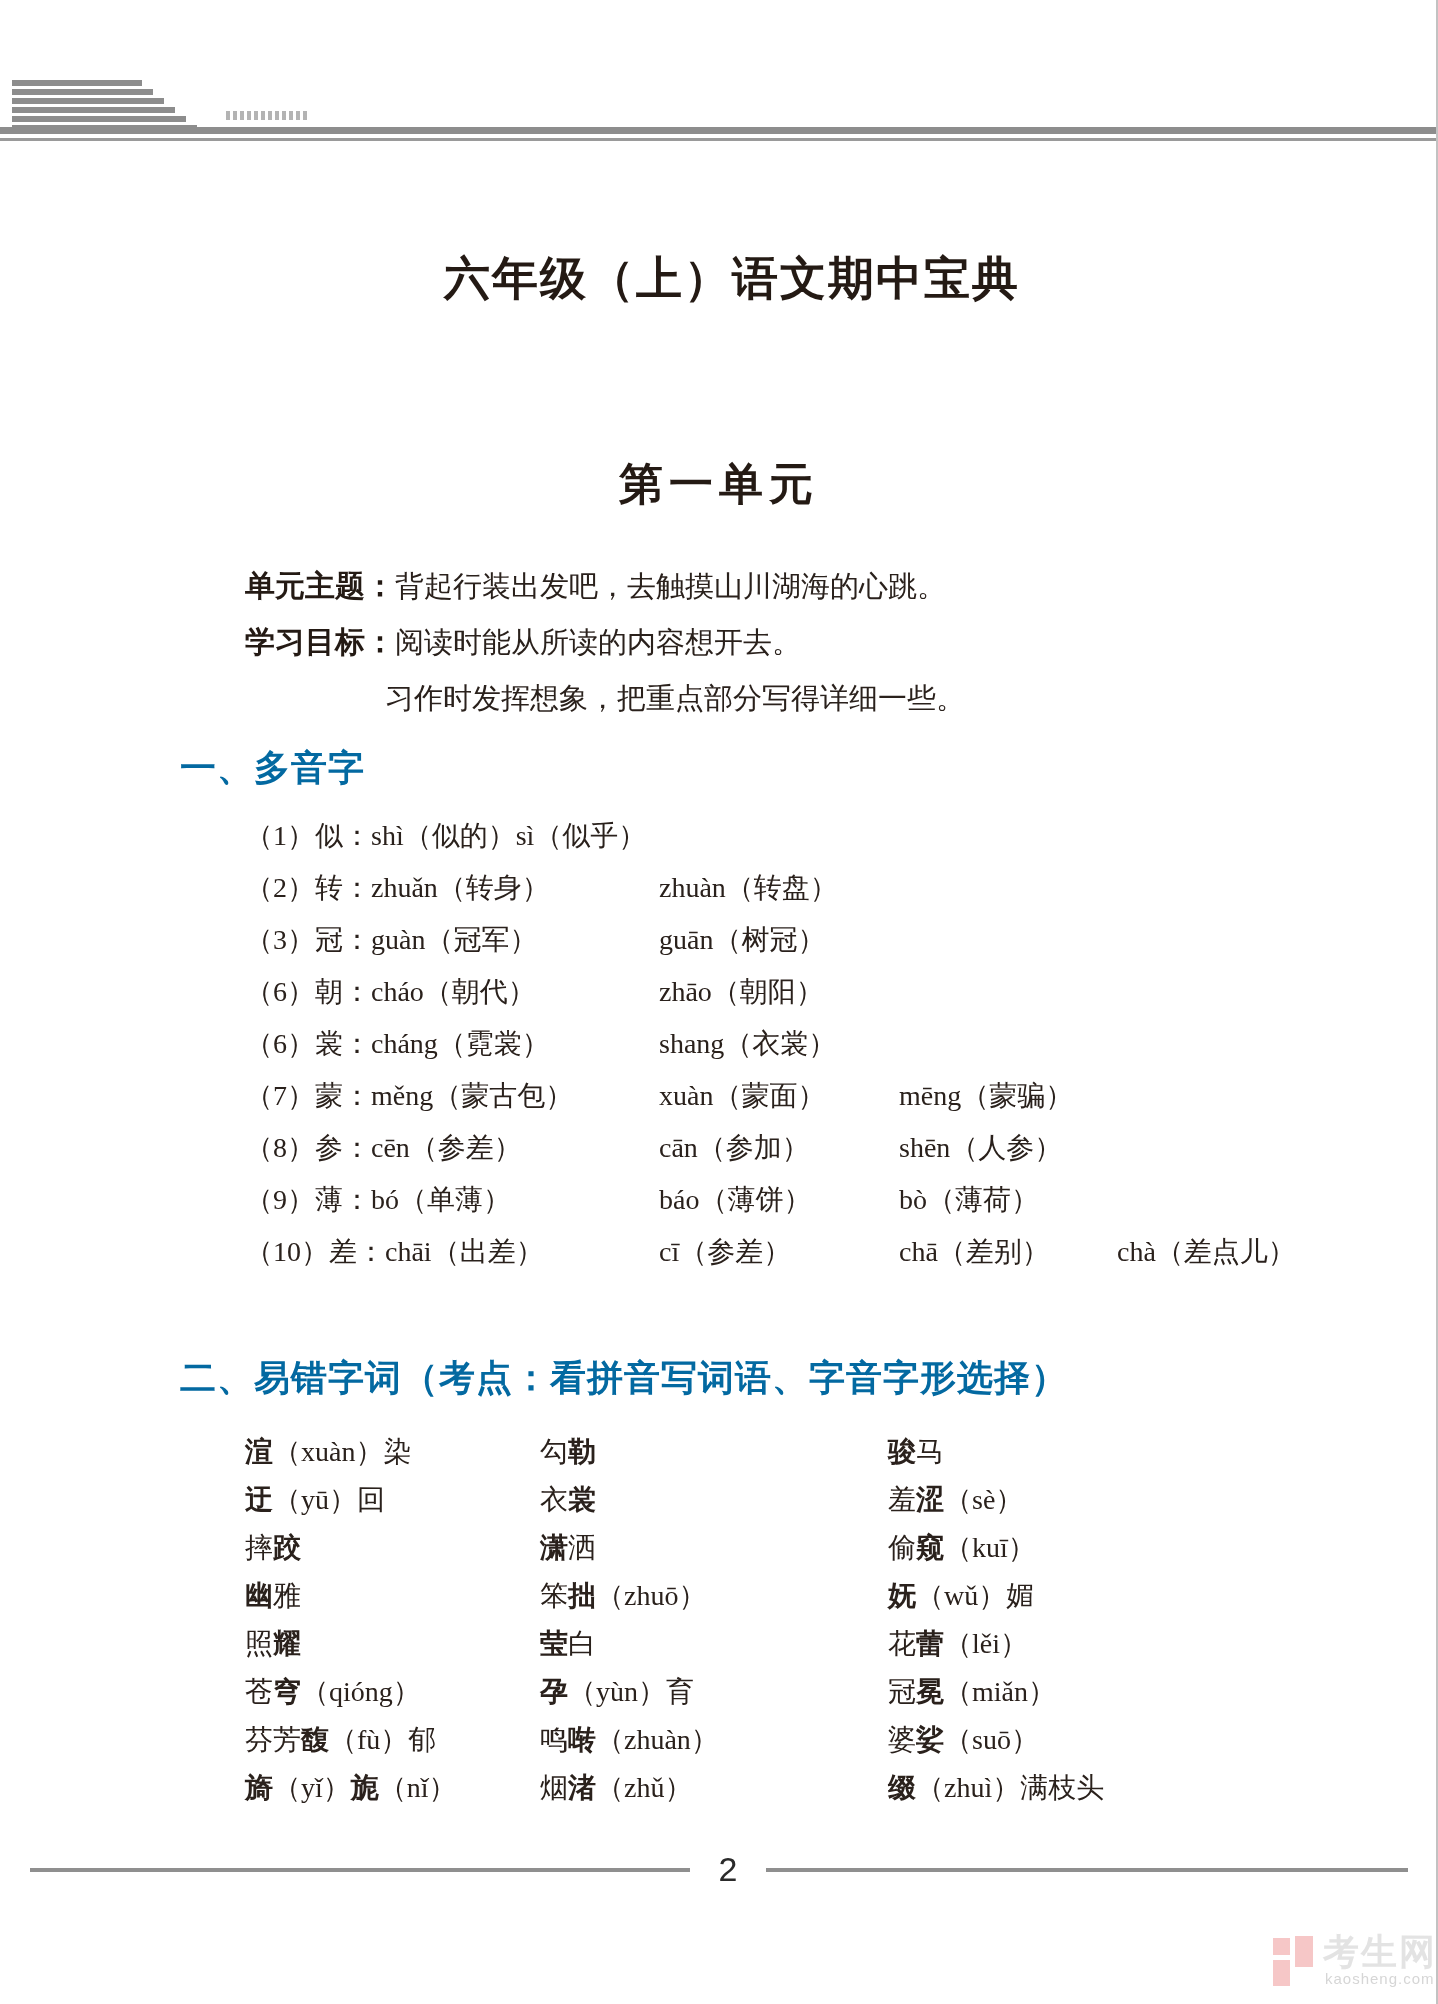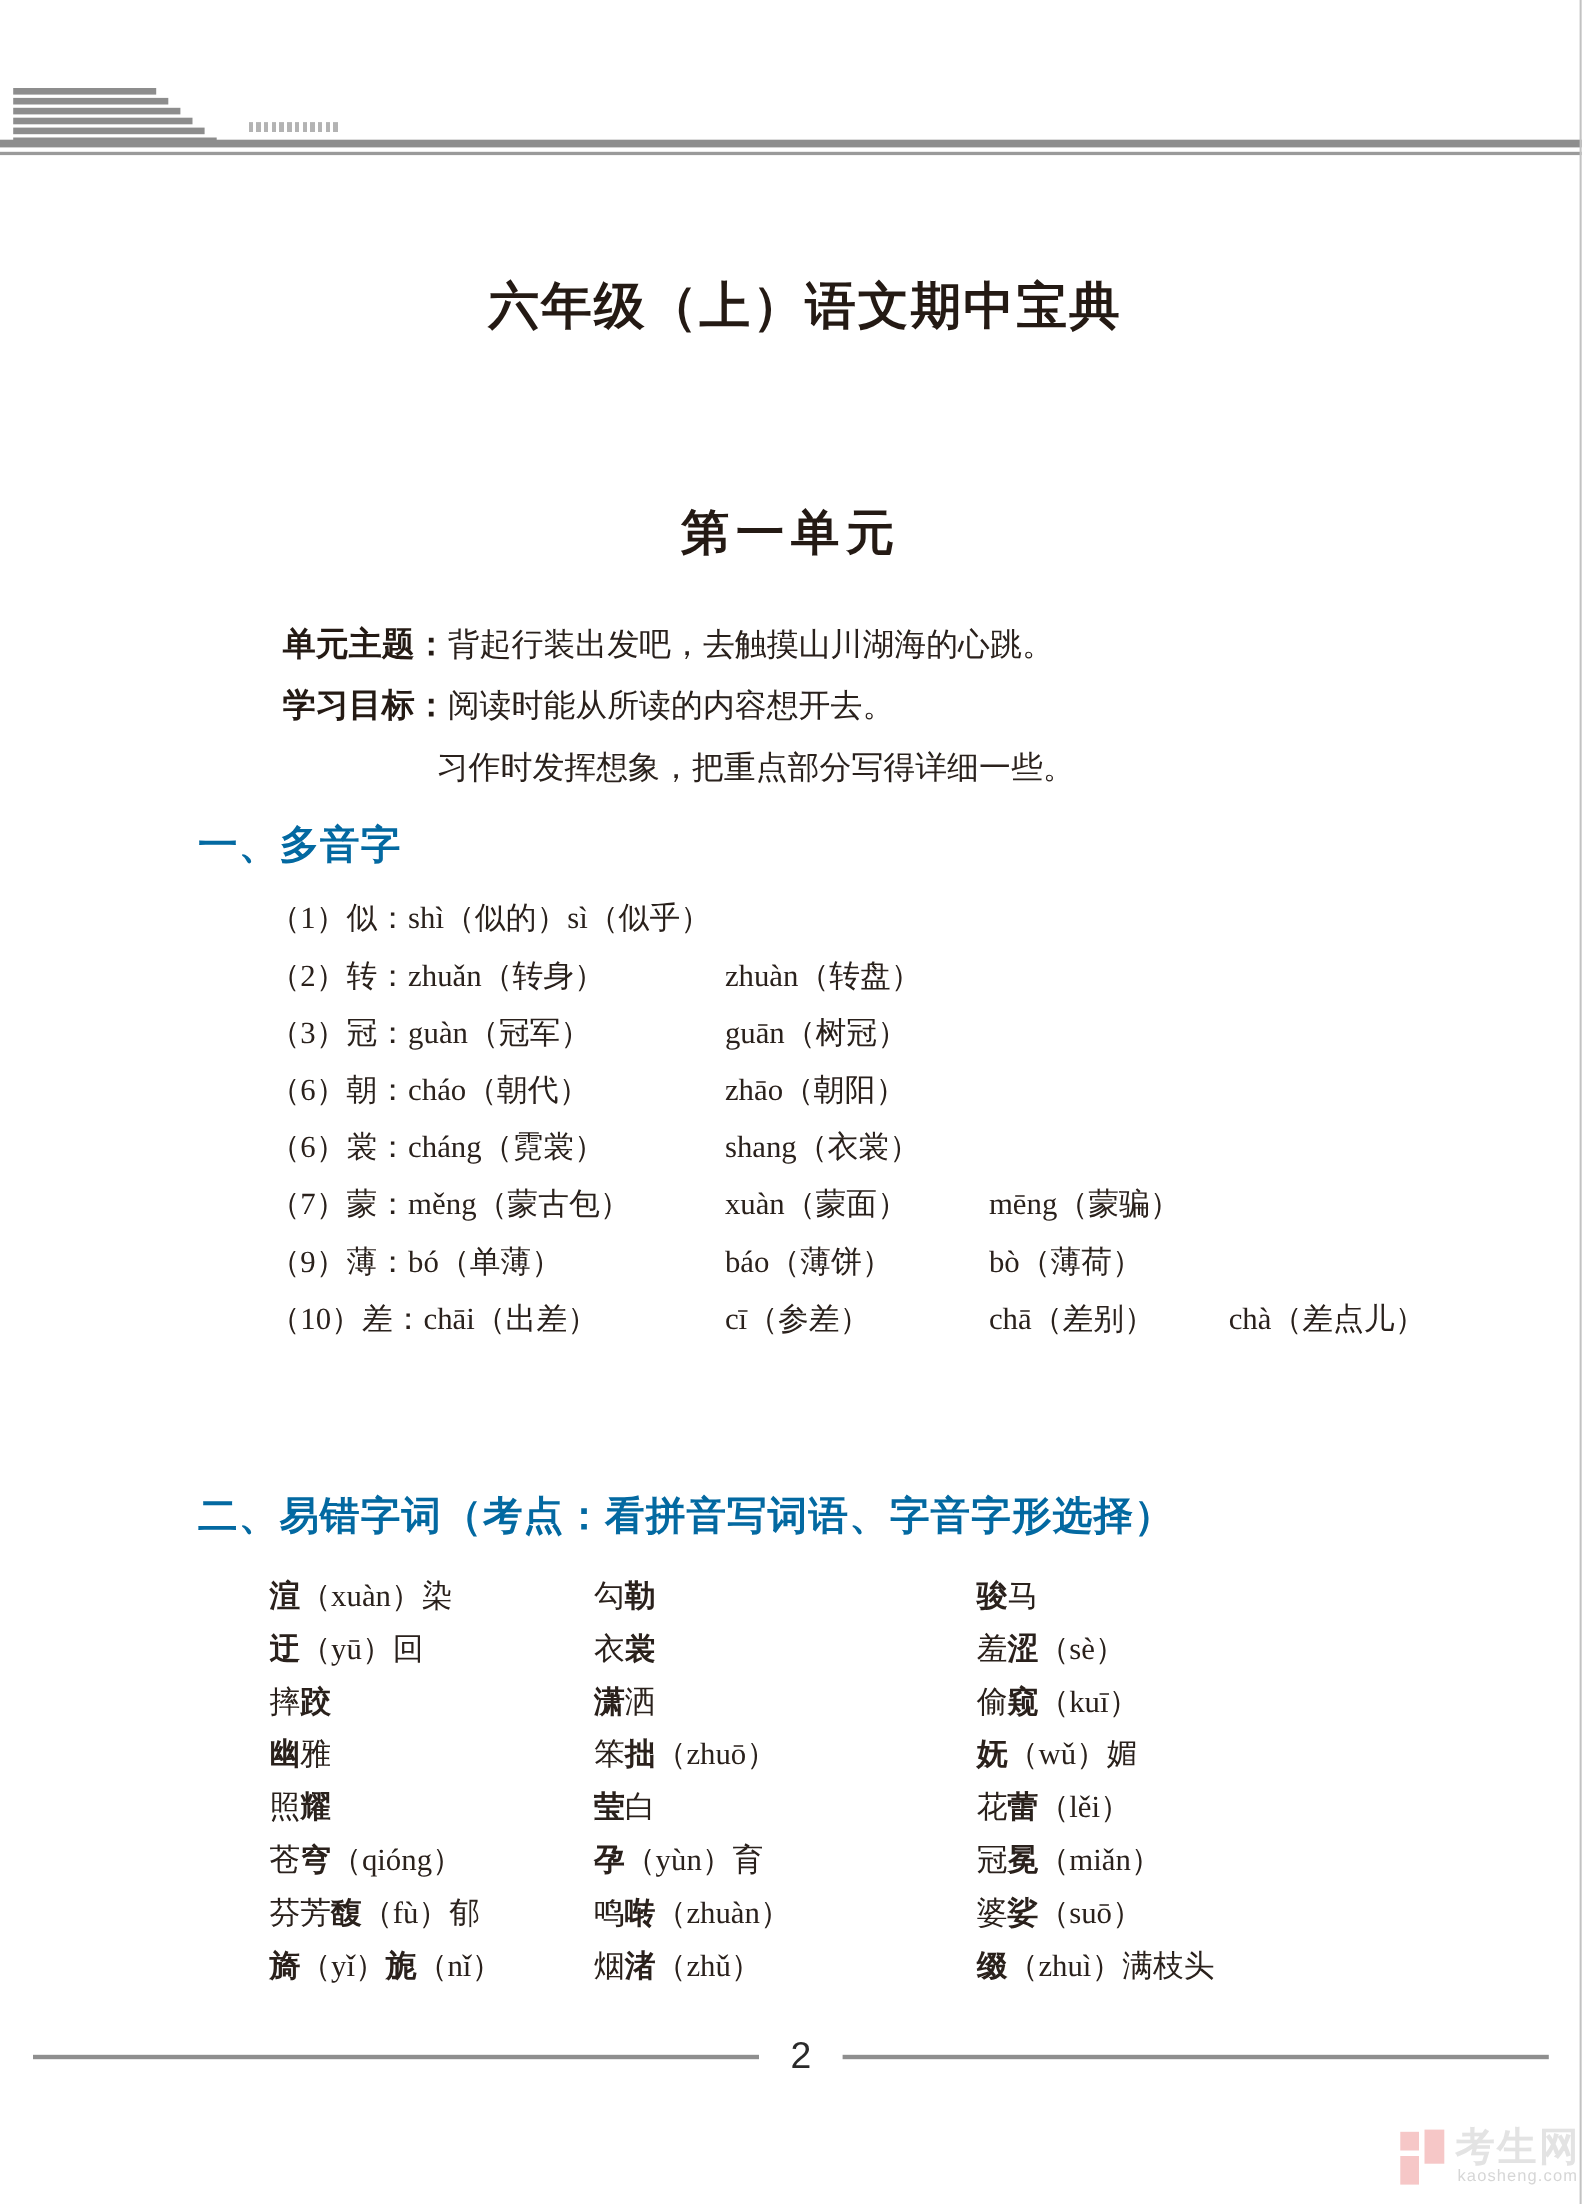--- a/index.html
+++ b/index.html
@@ -23,21 +23,21 @@
   .page-edge{position:absolute;top:0;right:0;width:2px;height:2004px;background:#c2c2c2;}
 
   
   .page-title{position:absolute;top:248px;left:13px;width:1438px;text-align:center;
     font-family:"Liberation Sans", sans-serif;font-weight:bold;font-size:46px;
     letter-spacing:2px;color:#241a14;line-height:60px;}
   .unit-title{position:absolute;top:456px;left:0;width:1438px;text-align:center;
     font-weight:bold;font-size:44px;color:#241a14;line-height:58px;letter-spacing:6px;}
 
   
-  .meta{position:absolute;top:558px;left:257px;width:1100px;font-size:29px;}
+  .meta{position:absolute;top:558px;left:245px;width:1100px;font-size:29px;}
   .meta .mline{height:56px;line-height:56px;white-space:nowrap;}
   .meta .mlabel{font-family:"Liberation Sans", sans-serif;font-weight:bold;font-size:30px;color:#241a14;}
   .meta .indent{padding-left:140px;}
 
   
   .sec-head{position:absolute;left:180px;font-weight:bold;font-size:36px;color:#0369a1;
     line-height:52px;white-space:nowrap;letter-spacing:1px;}
   .sec-head.h1{top:742px;}
   .sec-head.h2{top:1352px;}
 
@@ -109,20 +109,21 @@
 </div>
 
 <div class="sec-head h1">一、多音字</div>
 <div class="plist">
     <div class="prow"><span class="pc pc1">（1）似：shì（似的）sì（似乎）</span></div>
     <div class="prow"><span class="pc pc1">（2）转：zhuǎn（转身）</span><span class="pc pc2">zhuàn（转盘）</span></div>
     <div class="prow"><span class="pc pc1">（3）冠：guàn（冠军）</span><span class="pc pc2">guān（树冠）</span></div>
     <div class="prow"><span class="pc pc1">（6）朝：cháo（朝代）</span><span class="pc pc2">zhāo（朝阳）</span></div>
     <div class="prow"><span class="pc pc1">（6）裳：cháng（霓裳）</span><span class="pc pc2">shang（衣裳）</span></div>
     <div class="prow"><span class="pc pc1">（7）蒙：měng（蒙古包）</span><span class="pc pc2">xuàn（蒙面）</span><span class="pc pc3">mēng（蒙骗）</span></div>
+    <div class="prow"><span class="pc pc1">（8）参：cēn（参差）</span><span class="pc pc2">cān（参加）</span><span class="pc pc3">shēn（人参）</span></div>
     <div class="prow"><span class="pc pc1">（9）薄：bó（单薄）</span><span class="pc pc2">báo（薄饼）</span><span class="pc pc3">bò（薄荷）</span></div>
     <div class="prow"><span class="pc pc1">（10）差：chāi（出差）</span><span class="pc pc2">cī（参差）</span><span class="pc pc3">chā（差别）</span><span class="pc pc4">chà（差点儿）</span></div>
   </div>
 
 <div class="sec-head h2">二、易错字词（考点：看拼音写词语、字音字形选择）</div>
 <div class="wgrid">
     <div class="wrow"><span class="wc"><span class="bd">渲</span><span>（xuàn）染</span></span><span class="wc"><span>勾</span><span class="bd">勒</span></span><span class="wc"><span class="bd">骏</span><span>马</span></span></div>
     <div class="wrow"><span class="wc"><span class="bd">迂</span><span>（yū）回</span></span><span class="wc"><span>衣</span><span class="bd">裳</span></span><span class="wc"><span>羞</span><span class="bd">涩</span><span>（sè）</span></span></div>
     <div class="wrow"><span class="wc"><span>摔</span><span class="bd">跤</span></span><span class="wc"><span class="bd">潇</span><span>洒</span></span><span class="wc"><span>偷</span><span class="bd">窥</span><span>（kuī）</span></span></div>
     <div class="wrow"><span class="wc"><span class="bd">幽</span><span>雅</span></span><span class="wc"><span>笨</span><span class="bd">拙</span><span>（zhuō）</span></span><span class="wc"><span class="bd">妩</span><span>（wǔ）媚</span></span></div>

